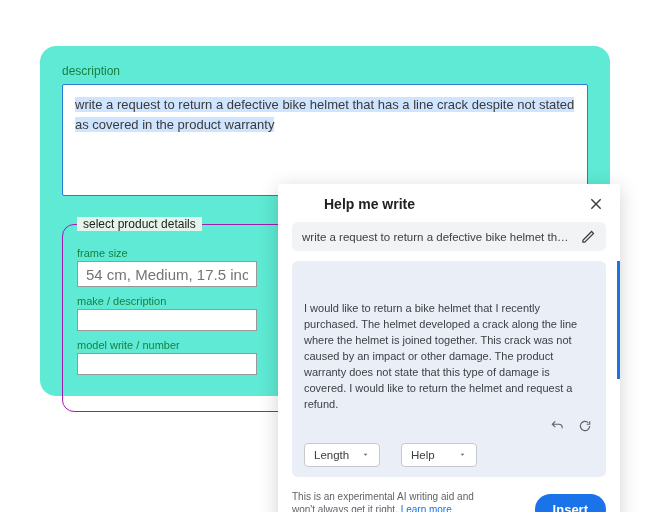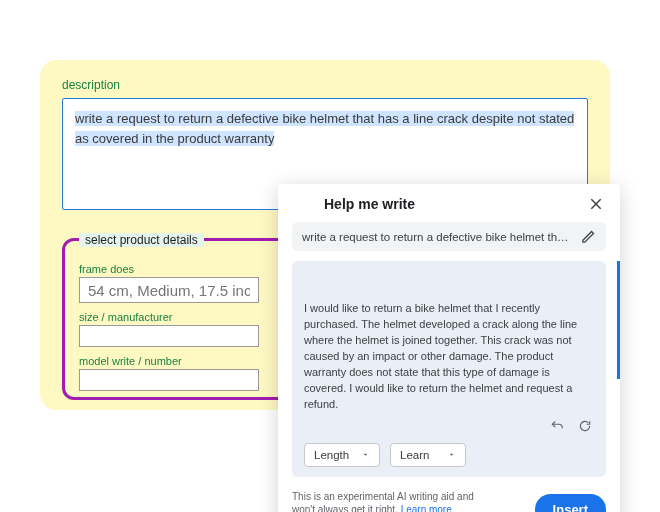--- a/index.html
+++ b/index.html
@@ -9,24 +9,24 @@
     width: 660px;
     height: 512px;
     overflow: hidden;
     position: relative;
     font-size: 13px;
     color: #333;
   }
   .form-card {
     position: absolute;
     left: 40px;
-    top: 60px;
+    top: 46px;
     width: 570px;
     height: 350px;
-    background: #fef9c3;
+    background: #5eead4;
     border-radius: 16px;
     padding: 18px 22px 22px;
   }
   .desc-label {
     color: #1a8040;
     font-size: 12px;
     margin-bottom: 6px;
   }
   .desc-box {
     background: #fff;
@@ -34,23 +34,23 @@
     border-radius: 2px;
     width: 100%;
     height: 112px;
     padding: 10px 12px;
     line-height: 1.55;
     color: #3a3a3a;
   }
   .desc-box span { background: #cfe4ff; }
   .fieldset {
     margin-top: 28px;
-    border: 3px solid #a21caf;
+    border: 1px solid #a21caf;
     border-radius: 12px;
-    padding: 14px 14px 6px;
+    padding: 14px 14px 36px;
     position: relative;
     width: 240px;
   }
   .legend {
     position: absolute;
     top: -8px;
     left: 14px;
     background: #e5f4ea;
     padding: 0 6px;
     font-size: 12px;
@@ -143,21 +143,21 @@
   .result-actions {
     display: flex;
     justify-content: flex-end;
     gap: 14px;
     margin-top: 6px;
     padding-right: 2px;
   }
   .ra-icon { width: 14px; height: 14px; cursor: pointer; color: #5f6368; }
   .refine-row {
     display: flex;
-    gap: 10px;
+    gap: 21px;
     margin-top: 10px;
   }
   .refine-select {
     display: flex;
     align-items: center;
     justify-content: space-between;
     border: 1px solid #c5c8cc;
     background: #fff;
     border-radius: 4px;
     padding: 5px 9px;
@@ -201,24 +201,24 @@
 
 <div class="form-card">
   <div class="desc-label">description</div>
   <div class="desc-box">
     <span>write a request to return a defective bike helmet that has a line crack despite not stated as covered in the product warranty</span>
   </div>
 
   <div class="fieldset">
     <div class="legend">select product details</div>
 
-    <div class="flabel">frame does</div>
+    <div class="flabel">frame size</div>
     <input class="frame-size" placeholder="54 cm, Medium, 17.5 inches" style="">
 
-    <div class="flabel">size / manufacturer</div>
+    <div class="flabel">make / description</div>
     <input class="finput" style="">
 
     <div class="flabel">model write / number</div>
     <input class="finput" style="">
   </div>
 </div>
 
 <div class="hmw">
   <div class="hmw-head">
     <div class="hmw-title">Help me write</div>
@@ -249,21 +249,21 @@
           </svg>
       </div>
       <div class="refine-row">
         <div class="refine-select">
           <span>Length</span>
           <svg class="chev" viewBox="0 0 24 24" fill="#5f6368">
               <path d="M7 10 L12 15 L17 10 Z"></path>
             </svg>
         </div>
         <div class="refine-select">
-          <span>Learn</span>
+          <span>Help</span>
           <svg class="chev" viewBox="0 0 24 24" fill="#5f6368">
               <path d="M7 10 L12 15 L17 10 Z"></path>
             </svg>
         </div>
       </div>
     </div>
   </div>
 
   <div class="hmw-foot">
     <div class="disclaimer">

